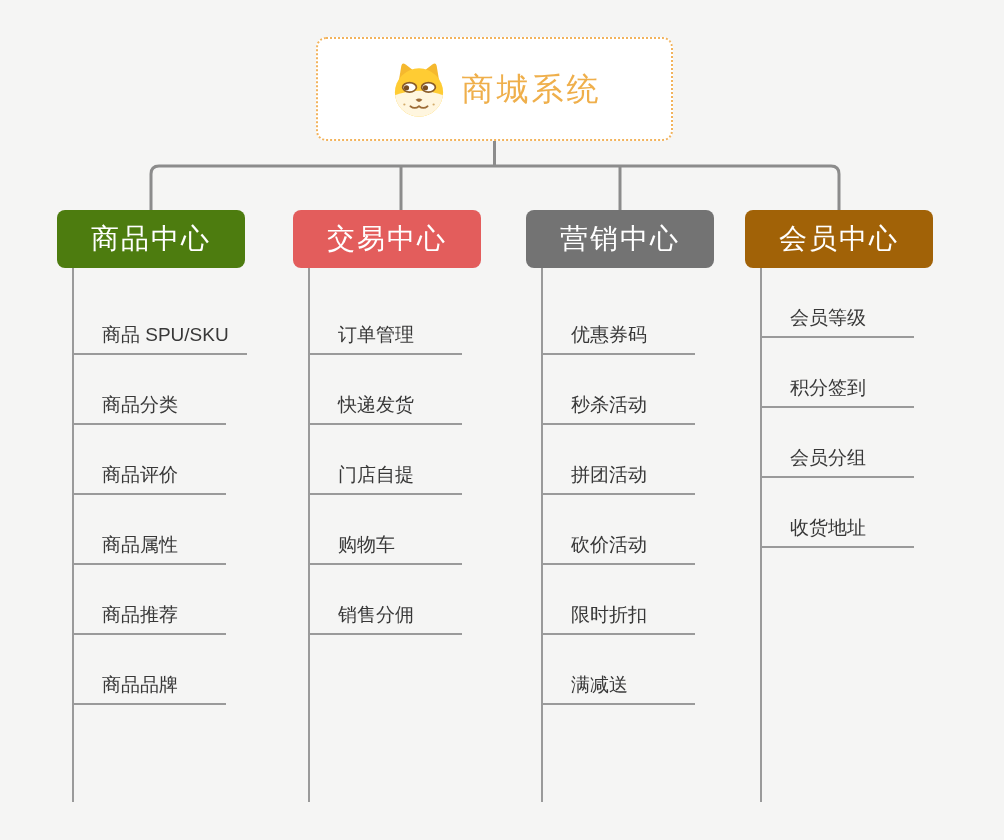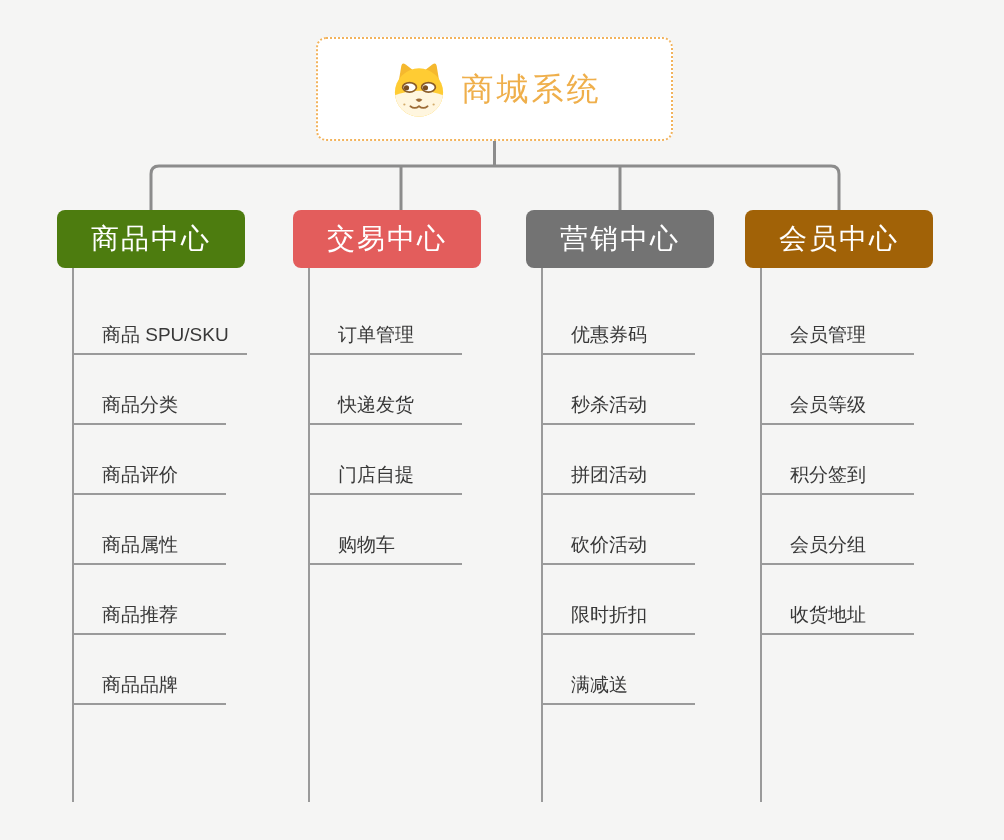--- a/index.html
+++ b/index.html
@@ -89,41 +89,41 @@
   </div>
 
   <div class="branch b1">
     <div class="branch-box" style="background: rgb(227, 93, 92);">交易中心</div>
     <div class="subtree">
       <div class="spine"></div>
       <div class="item first">订单管理</div>
       <div class="item">快递发货</div>
       <div class="item">门店自提</div>
       <div class="item">购物车</div>
+      <div class="item">销售分佣</div>
     </div>
   </div>
 
   <div class="branch b2">
     <div class="branch-box" style="background: #737373;">营销中心</div>
     <div class="subtree">
       <div class="spine"></div>
       <div class="item first">优惠券码</div>
       <div class="item">秒杀活动</div>
       <div class="item">拼团活动</div>
       <div class="item">砍价活动</div>
       <div class="item">限时折扣</div>
       <div class="item">满减送</div>
     </div>
   </div>
 
   <div class="branch b3">
     <div class="branch-box" style="background: #a16207;">会员中心</div>
     <div class="subtree">
       <div class="spine"></div>
-      <div class="item first">会员管理</div>
       <div class="item">会员等级</div>
       <div class="item">积分签到</div>
       <div class="item">会员分组</div>
       <div class="item">收货地址</div>
     </div>
   </div>
 
 </div>
 
 </body></html>

